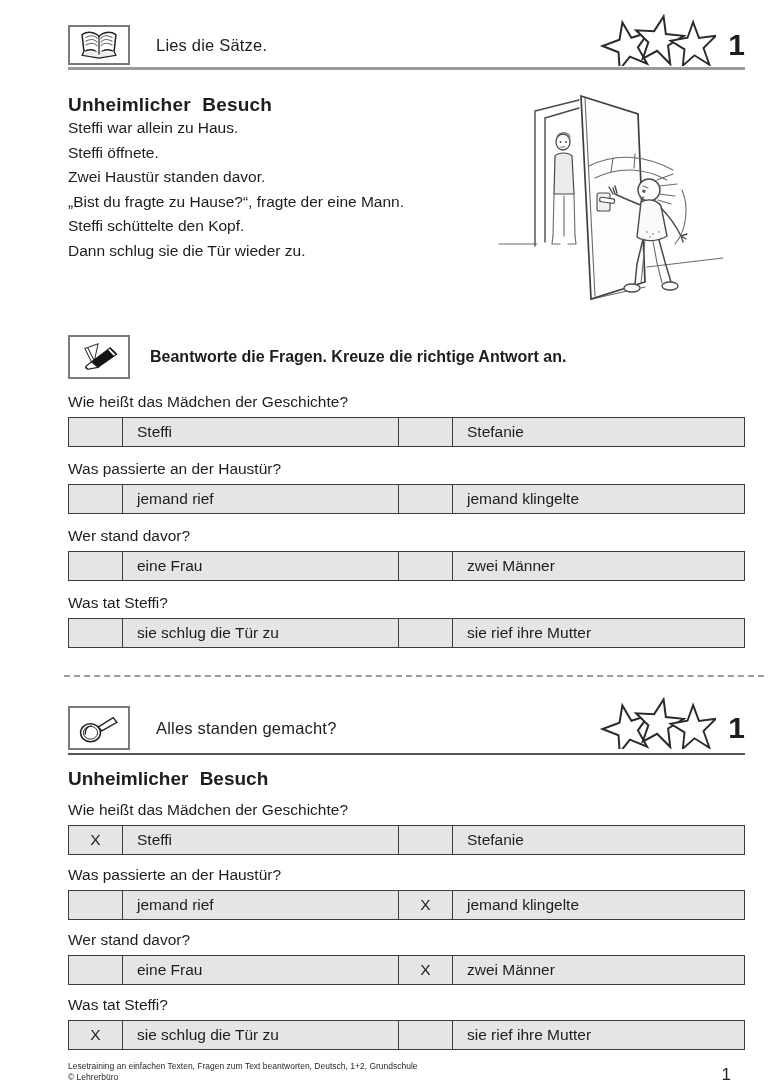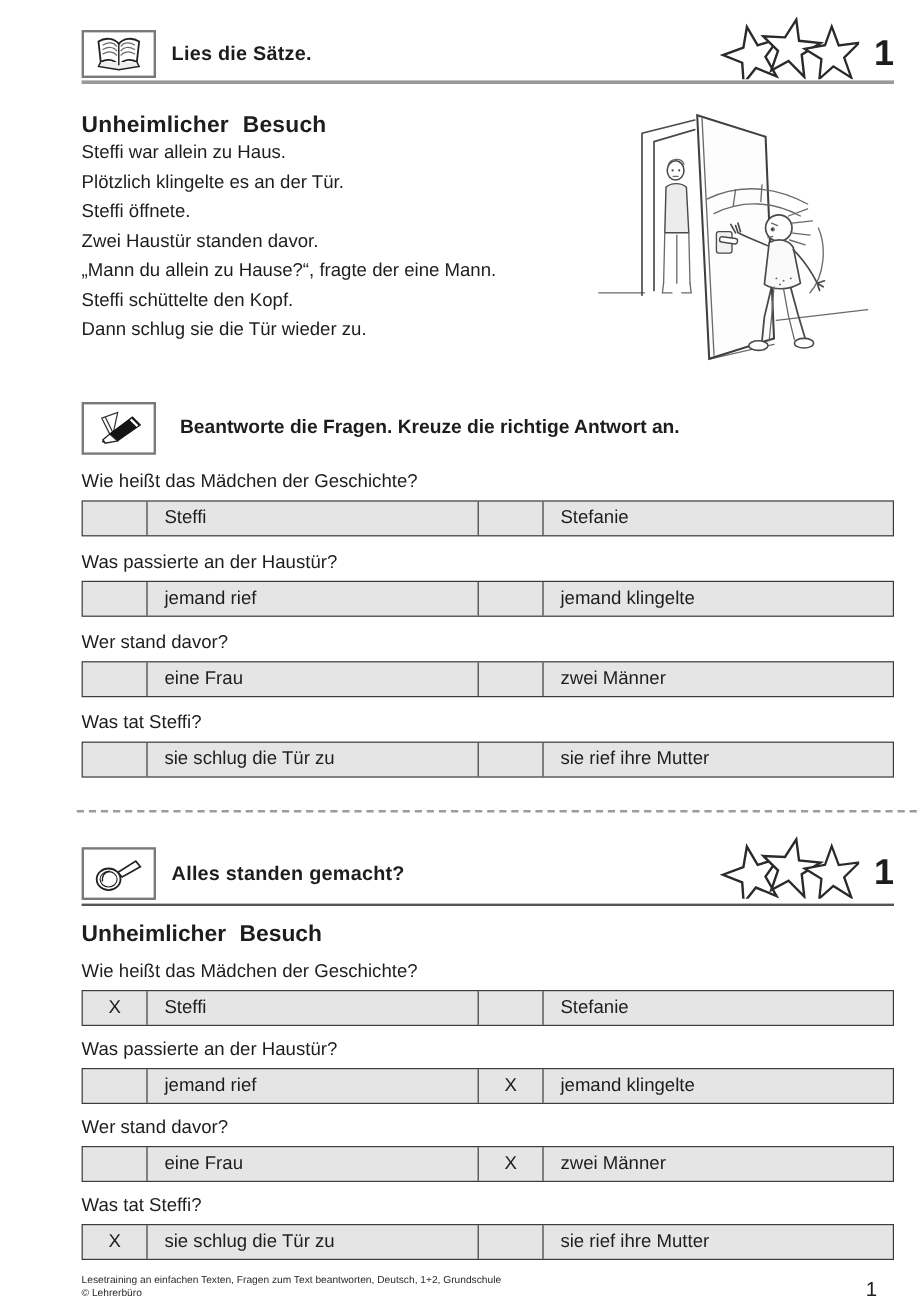--- a/index.html
+++ b/index.html
@@ -11,21 +11,21 @@
   .content { position:absolute; left:68px; top:0; width:677px; }
 
   
   .header-bar { display:flex; align-items:center; height:46px; }
   .header-bar.first { margin-top:24px; height:42px; }
   .icon-box {
     width:62px; height:40px; border:2px solid #7a7a7a; background:#fff;
     display:flex; align-items:center; justify-content:center; flex:0 0 auto;
   }
   .icon-box.tall { height:44px; }
-  .header-title { font-weight:bold; font-size:16.5px; margin-left:13px; letter-spacing:.2px; }
+  .header-title { font-weight:normal; font-size:16.5px; margin-left:26px; letter-spacing:.2px; }
   .stars { margin-left:auto; flex:0 0 auto; margin-top:-6px; }
   .big-num { font-size:30px; font-weight:bold; margin-left:12px; line-height:1; }
   .rule-gray  { border-top:3px solid #9a9a9a; margin-top:1px; }
   .rule-dark  { border-top:2px solid #555;    margin-top:2px; }
 
   
   .story { position:relative; margin-top:24px; min-height:218px; }
   .story-title { font-size:19px; font-weight:bold; word-spacing:6px; letter-spacing:.2px; }
   .story-lines { font-size:15.5px; line-height:24.5px; width:440px; }
   .illustration { position:absolute; top:-8px; right:20px; width:228px; height:218px; }
@@ -92,24 +92,23 @@
         </svg>
       </div>
       <div class="big-num">1</div>
     </div>
     <div class="rule-gray"></div>
 
     <div class="story">
       <div class="story-title">Unheimlicher  Besuch</div>
       <div class="story-lines">
         <div>Steffi war allein zu Haus.</div>
-        <div>Plötzlich klingelte es an der Tür.</div>
         <div>Steffi öffnete.</div>
         <div>Zwei Haustür standen davor.</div>
-        <div>„Mann du allein zu Hause?“, fragte der eine Mann.</div>
+        <div>„Bist du fragte zu Hause?“, fragte der eine Mann.</div>
         <div>Steffi schüttelte den Kopf.</div>
         <div>Dann schlug sie die Tür wieder zu.</div>
       </div>
 
       <div class="illustration">
         <svg width="228" height="218" viewBox="0 0 228 218">
 
           <path d="M2 158 L40 158 M150 181 L226 172 M95 213 L148 201" class="ln2"></path>
 
           <path d="M38 160 L38 25 L82 14 M48 156 L48 32 L82 22" class="ln"></path>

